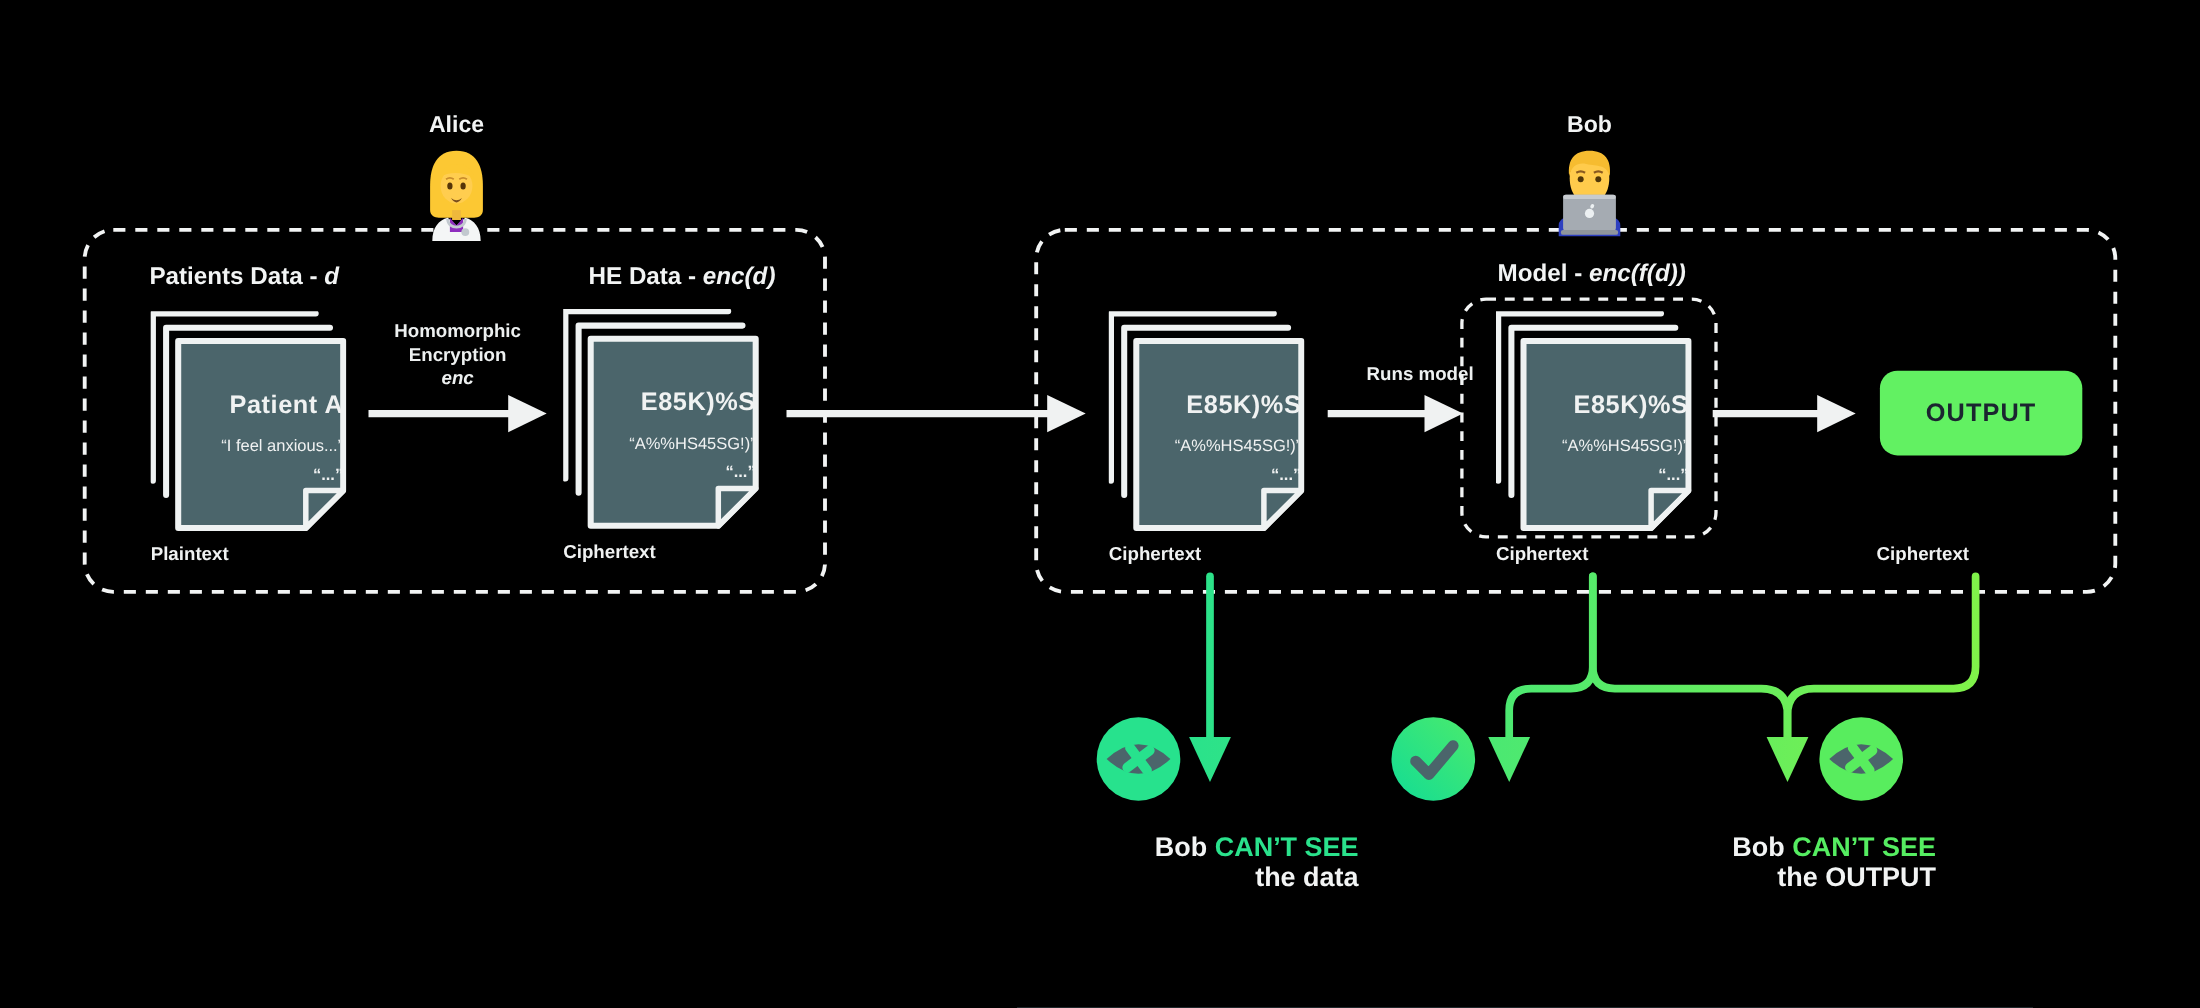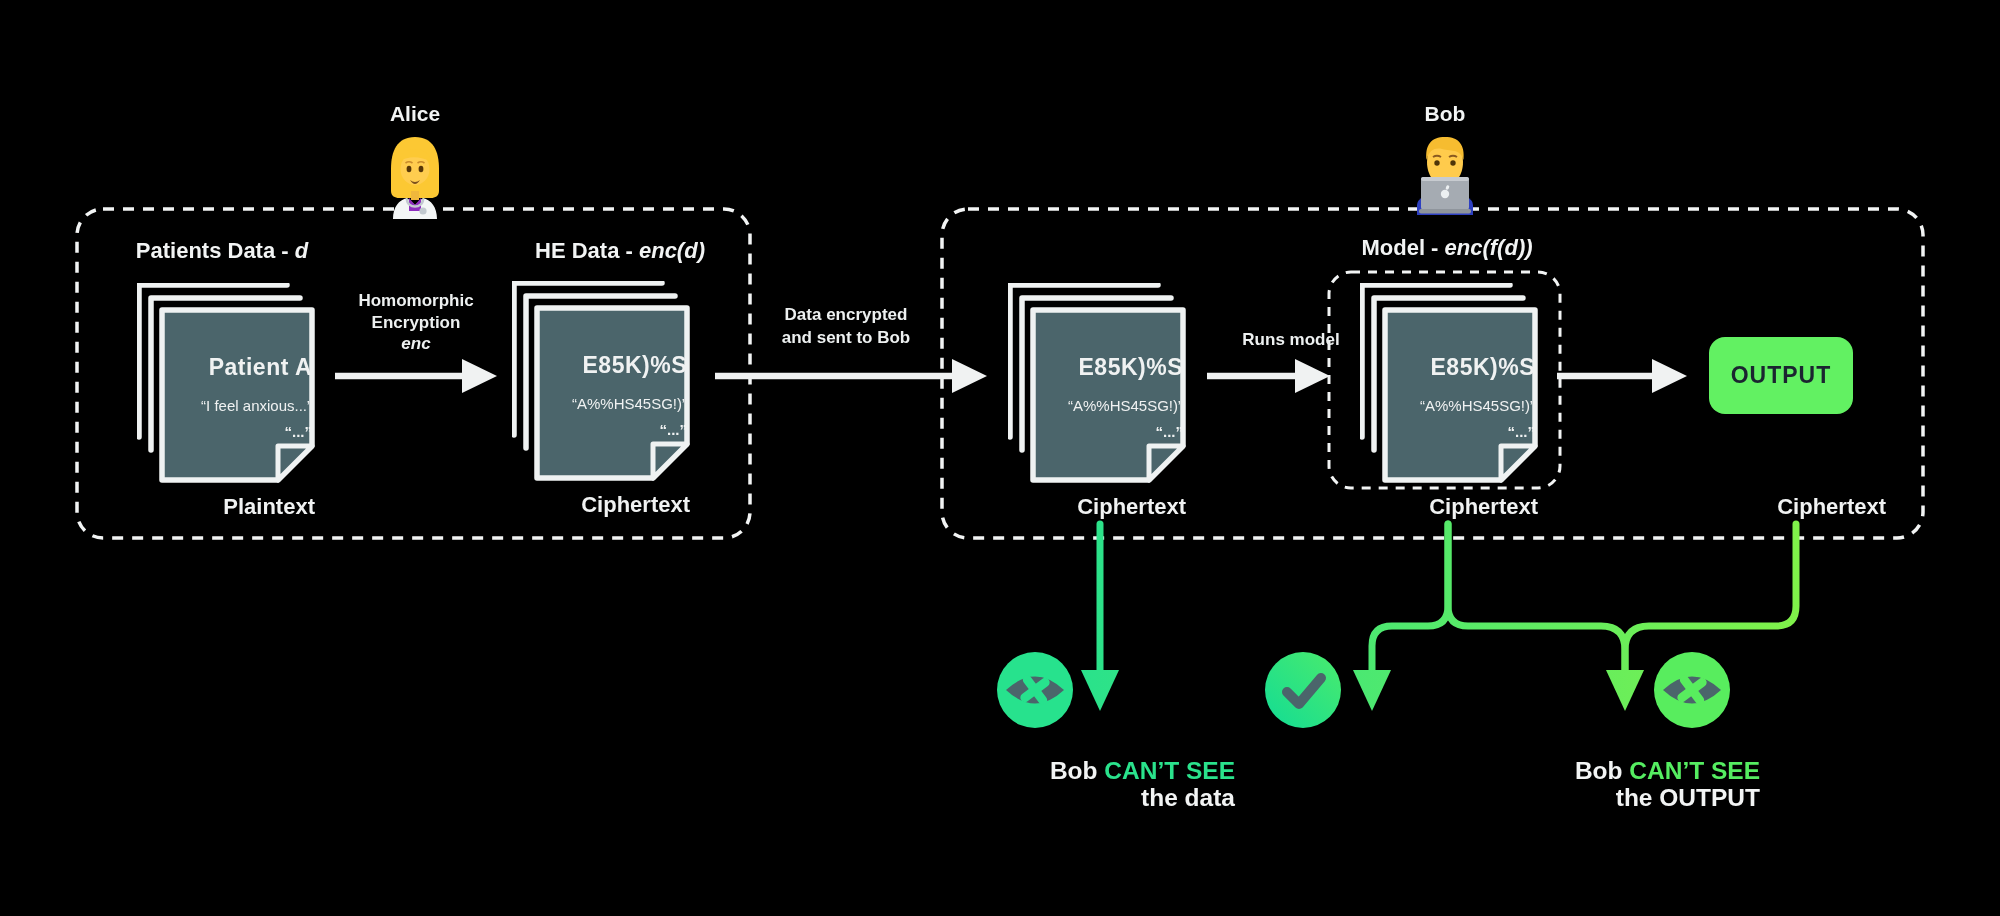--- a/index.html
+++ b/index.html
@@ -14,24 +14,24 @@
   .sec-title .math{font-style:italic;}
   .arrow-label{width:170px;text-align:center;font-size:17px;line-height:21.5px;font-weight:bold;color:#EDF0F0;}
   .arrow-label .math{font-style:italic;}
   
   .doc{position:absolute;width:178px;height:232px;z-index:2;}
   .doc svg{position:absolute;left:0;top:0;}
   .doc-body{position:absolute;left:25px;top:27px;width:150px;height:170px;text-align:right;color:#F0F2F2;}
   .doc-title{position:absolute;top:44px;width:100%;font-size:23px;font-weight:bold;letter-spacing:.5px;}
   .doc-quote{position:absolute;top:87px;width:100%;font-size:15px;font-weight:normal;}
   .doc-dots{position:absolute;top:113px;width:100%;font-size:15px;font-weight:bold;}
-  .doc-label{position:absolute;top:211px;left:0;width:178px;text-align:right;font-size:22px;font-weight:bold;color:#F0F2F2;}
+  .doc-label{position:absolute;top:211px;left:0;width:178px;text-align:left;font-size:17px;font-weight:bold;color:#F0F2F2;}
   
   .output-node{
-    left:1709px;top:337px;width:144px;height:77px;background:#62F162;border-radius:16px;
+    left:1709px;top:337px;width:184px;height:77px;background:#62F162;border-radius:16px;
     display:flex;align-items:center;justify-content:center;
     font-size:23px;font-weight:bold;letter-spacing:1px;color:#1B2530;
   }
   
   .concl{width:270px;text-align:right;font-weight:bold;font-size:24.5px;line-height:27px;color:#F2F4F4;white-space:nowrap;}
   .hl1{color:#2AE28C;} .hl2{color:#35E57E;} .hl3{color:#55ED61;}
 </style>
 </head>
 <body>
 
@@ -168,24 +168,20 @@
       <path d="M141 197 V163 H175 Z" fill="#4B656B" stroke="#EFF2F2" stroke-width="5" stroke-linejoin="round"></path>
     </svg>
     <div class="doc-body">
       <div class="doc-title">E85K)%S</div>
       <div class="doc-quote">“A%%HS45SG!)”</div>
       <div class="doc-dots">“...”</div>
     </div>
     <div class="doc-label">Ciphertext</div>
   </div>
 
-  <div class="abs arrow-label" style="left:761px;top:303px;line-height:23px;">
-    <div>Data encrypted</div>
-    <div>and sent to Bob</div>
-  </div>
 
   <div class="doc" style="left:1008px;top:283px;">
     <svg width="178" height="200" viewBox="0 0 178 200">
       <g fill="none" stroke="#EFF2F2" stroke-width="5.5" stroke-linejoin="round" stroke-linecap="round">
         <path d="M150 2 H2 V154"></path>
         <path d="M163 15 H14 V167"></path>
       </g>
       <path d="M25 27 H175 V163 L141 197 H25 Z" fill="#4B656B" stroke="#EFF2F2" stroke-width="5.5" stroke-linejoin="round"></path>
       <path d="M141 197 V163 H175 Z" fill="#4B656B" stroke="#EFF2F2" stroke-width="5" stroke-linejoin="round"></path>
     </svg>

